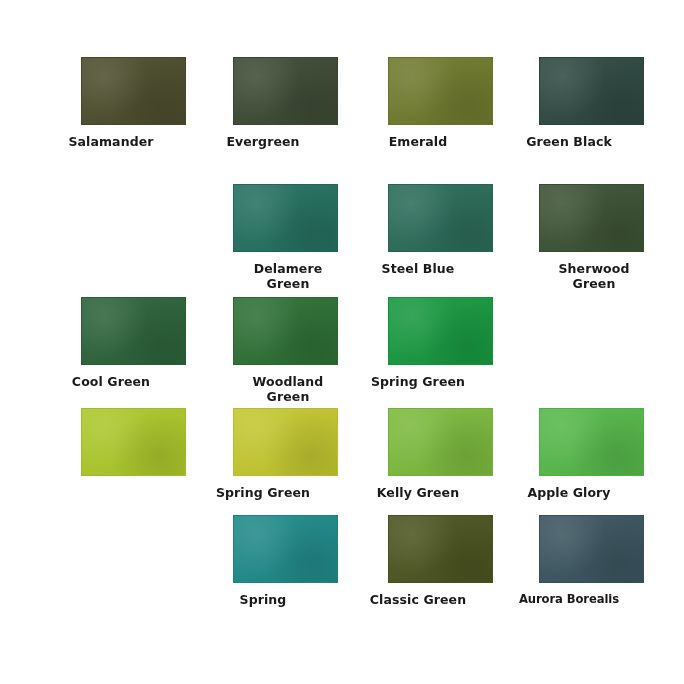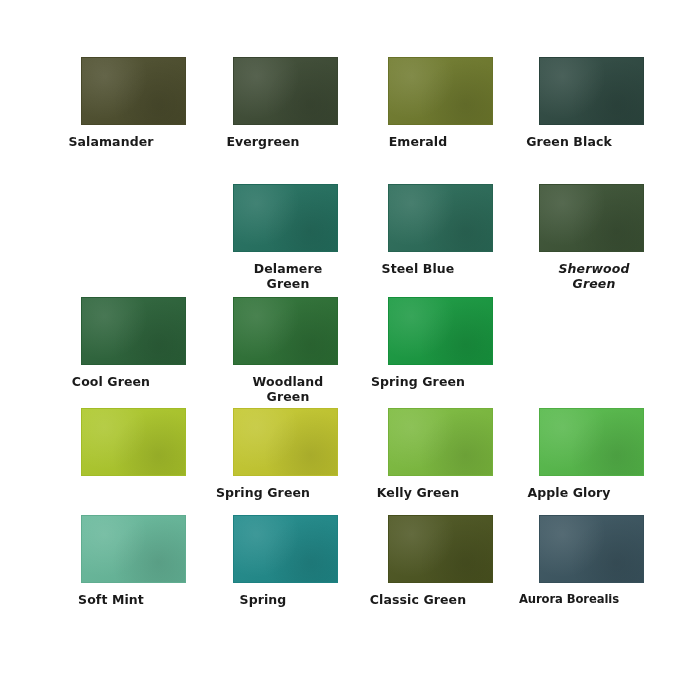--- a/index.html
+++ b/index.html
@@ -92,21 +92,21 @@
       <div class="swatch-cell" style="left: 186px; top: 184px;">
         <div class="swatch-chip" style="background-color: rgb(35, 112, 95);"></div>
         <div class="swatch-label" style="width: 100px;">Delamere Green</div>
       </div>
       <div class="swatch-cell" style="left: 341px; top: 184px;">
         <div class="swatch-chip" style="background-color: rgb(42, 107, 88);"></div>
         <div class="swatch-label">Steel Blue</div>
       </div>
       <div class="swatch-cell" style="left: 492px; top: 184px;">
         <div class="swatch-chip" style="background-color: rgb(59, 82, 52);"></div>
-        <div class="swatch-label" style="width: 100px; font-style: italic;">Sherwood Green</div>
+        <div class="swatch-label" style="width: 100px;">Sherwood Green</div>
       </div>
       <div class="swatch-cell" style="left: 34px; top: 297px;">
         <div class="swatch-chip" style="background-color: rgb(43, 99, 57);"></div>
         <div class="swatch-label">Cool Green</div>
       </div>
       <div class="swatch-cell" style="left: 186px; top: 297px;">
         <div class="swatch-chip" style="background-color: rgb(44, 112, 52);"></div>
         <div class="swatch-label" style="width: 100px;">Woodland Green</div>
       </div>
       <div class="swatch-cell" style="left: 341px; top: 297px;">
@@ -121,24 +121,20 @@
         <div class="swatch-label">Spring Green</div>
       </div>
       <div class="swatch-cell" style="left: 492px; top: 408px;">
         <div class="swatch-chip" style="background-color: rgb(85, 185, 73);"></div>
         <div class="swatch-label">Apple Glory</div>
       </div>
       <div class="swatch-cell" style="left: 341px; top: 408px;">
         <div class="swatch-chip" style="background-color: rgb(124, 187, 61);"></div>
         <div class="swatch-label">Kelly Green</div>
       </div>
-      <div class="swatch-cell" style="left: 34px; top: 515px;">
-        <div class="swatch-chip" style="background-color: rgb(102, 184, 154);"></div>
-        <div class="swatch-label">Soft Mint</div>
-      </div>
       <div class="swatch-cell" style="left: 186px; top: 515px;">
         <div class="swatch-chip" style="background-color: rgb(31, 138, 138);"></div>
         <div class="swatch-label">Spring</div>
       </div>
       <div class="swatch-cell" style="left: 341px; top: 515px;">
         <div class="swatch-chip" style="background-color: rgb(75, 84, 31);"></div>
         <div class="swatch-label">Classic Green</div>
       </div>
       <div class="swatch-cell" style="left: 492px; top: 515px;">
         <div class="swatch-chip" style="background-color: rgb(58, 84, 95);"></div>

